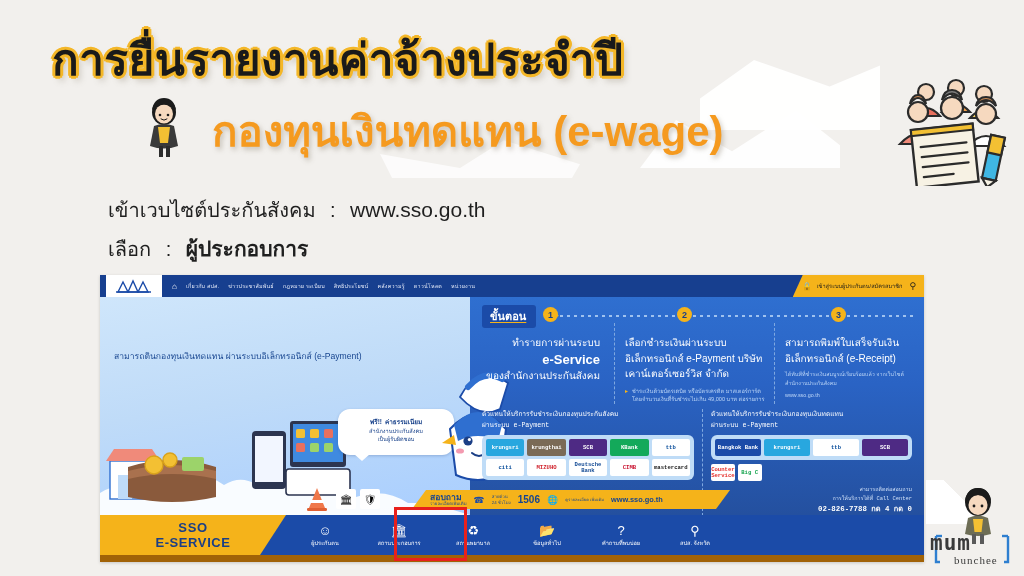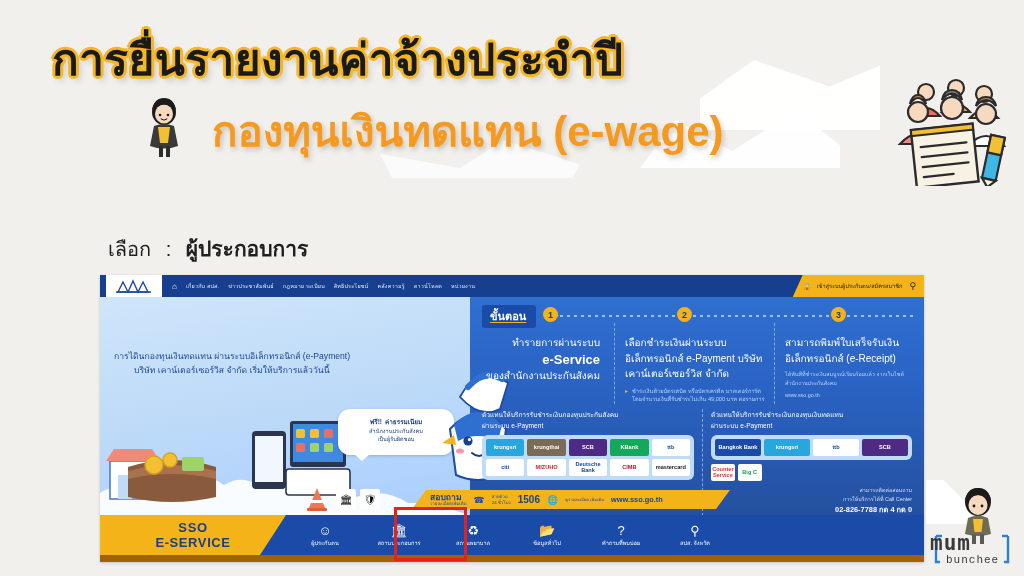--- a/index.html
+++ b/index.html
@@ -169,21 +169,21 @@
   .stepcol .bullet {
     margin-top: 5px; font-size: 5.6px; color: #bcd6f7; line-height: 1.6;
     padding-left: 7px; position: relative;
   }
   .stepcol .bullet:before {
     content: "\25B8"; position: absolute; left: 0; top: 0; color: #f5b31a; font-size: 6px;
   }
   .stepcol .note { margin-top: 4px; font-size: 5.4px; color: #bcd6f7; line-height: 1.6; }
 
   
-  .agents { position: absolute; left: 374px; top: 112px; width: 446px; display: flex; }
+  .agents { position: absolute; left: 374px; top: 112px; width: 446px; display: flex; font-family: Liberation Mono, monospace; }
   .agent-col { padding: 0 8px; }
   .agent-col.left { width: 228px; }
   .agent-col.right { width: 218px; border-left: 1px dashed #7fa8e0; }
   .agent-head { color: #ffffff; font-size: 6.6px; line-height: 1.7; margin-bottom: 4px; }
   .logobox { background: #bfdcf7; border-radius: 6px; padding: 4px; }
   .logogrid { display: grid; grid-template-columns: repeat(5, 1fr); gap: 3px; }
   .logogrid.r2 { grid-template-columns: repeat(4, 1fr); }
   .logo-c {
     height: 17px; background: #ffffff; border-radius: 2px;
     display: flex; align-items: center; justify-content: center;
@@ -257,22 +257,22 @@
 
   
   .watermark { position: absolute; right: 6px; bottom: 4px; width: 92px; height: 92px; }
   .wm-corner {
     position: absolute; right: 0; top: 0; width: 92px; height: 44px;
     background: linear-gradient(225deg,#f2f0ed 55%, #ffffff 55%);
   }
   .wm-text { position: absolute; left: 4px; bottom: 6px; width: 86px; }
   .wm-m { font-family: "DejaVu Sans Mono", monospace; font-size: 21px; font-weight: 700;
     color: #3a3a3a; letter-spacing: 1px; line-height: .95; }
-  .wm-b { font-family: Liberation Mono, monospace; font-size: 11px; color: #3a3a3a;
-    letter-spacing: 1px; margin-left: 16px; }
+  .wm-b { font-family: Liberation Serif, serif; font-size: 11px; color: #3a3a3a;
+    letter-spacing: 1px; margin-left: 24px; }
 </style>
 </head>
 <body>
 
 <div id="slide">
 
   <div class="shard s1"></div>
   <div class="shard s2"></div>
   <div class="shard s3"></div>
 
@@ -320,20 +320,25 @@
           <line x1="62" y1="100" x2="92" y2="100"></line>
       </g>
     </g>
     <g transform="rotate(12 134 86)">
       <rect x="126" y="62" width="14" height="44" fill="#3fb6e3" stroke="#2b2b2b" stroke-width="2.2"></rect>
       <rect x="126" y="62" width="14" height="18" fill="#f3c033" stroke="#2b2b2b" stroke-width="2.2"></rect>
       <path d="M126 106 l7 8 l7 -8z" fill="#f7f2e4" stroke="#2b2b2b" stroke-width="2.2"></path>
     </g>
   </svg>
 
+  <div class="bodyline line1">
+    <span class="lbl">เข้าเวบไซต์ประกันสังคม</span>
+    <span class="sep">:</span>
+    <span class="val">www.sso.go.th</span>
+  </div>
   <div class="bodyline line2">
     <span class="lbl">เลือก</span>
     <span class="sep">:</span>
     <span class="val bold">ผู้ประกอบการ</span>
   </div>
 
   <div class="shot">
 
     <div class="nav">
       <div class="logo">
@@ -360,22 +365,21 @@
         <span class="mag">⚲</span>
       </div>
     </div>
 
     <div class="banner">
       <div class="leftpane"></div>
       <svg class="clouds" viewBox="0 0 370 70">
         <path d="M0 70 L0 48 q22 -14 44 -2 q16 -20 40 -8 q18 -14 40 2 q20 -12 38 4 q26 -16 48 2 q24 -12 46 6 q28 -10 52 6 l22 0 L370 70z" fill="#ffffff" opacity=".92"></path>
       </svg>
 
-      <div class="bn-sub1">การไดินกองทุนเงินทดแทน ผ่านระบบอิเล็กทรอนิกส์ (e-Payment)</div>
-      <div class="bn-sub2">บริษัท เคาน์เตอร์เซอร์วิส จำกัด เริ่มให้บริการแล้ววันนี้</div>
+      <div class="bn-sub1">สามารถตินกองทุนเงินทดแทน ผ่านระบบอิเล็กทรอนิกส์ (e-Payment)</div>
 
       <svg class="store" viewBox="0 0 58 60">
         <rect x="6" y="18" width="46" height="38" fill="#ffffff" stroke="#2f6fd0" stroke-width="1.4"></rect>
         <path d="M2 18 L10 6 h38 l8 12z" fill="#f08a7a"></path>
         <rect x="14" y="32" width="14" height="24" fill="#bfdbf8"></rect>
         <rect x="33" y="32" width="12" height="12" fill="#9cd36a"></rect>
       </svg>
       <svg class="wallet" viewBox="0 0 96 56">
         <path d="M4 20 q44 -14 88 0 l0 30 q-44 10 -88 0z" fill="#8a5a3c"></path>
         <path d="M4 24 q44 -12 88 0 l0 8 q-44 -10 -88 0z" fill="#a9714e"></path>

